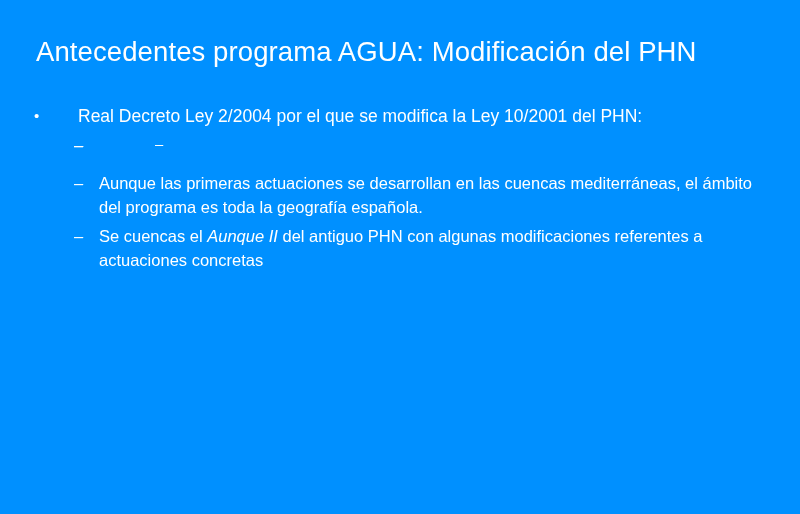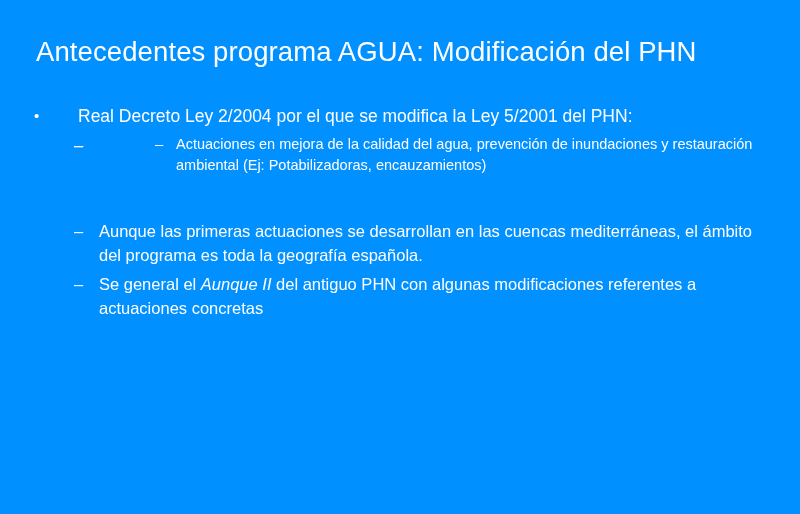--- a/index.html
+++ b/index.html
@@ -119,21 +119,21 @@
 <body style="background: rgb(0, 144, 255);">
 
 <div class="slide" style="background: rgb(0, 144, 255);">
 
   <h1 class="slide-title" style="color: rgb(255, 255, 255);">Antecedentes programa AGUA: Modificación del PHN</h1>
 
   <div class="body-area">
 
     <div class="bullet-row lvl1">
       <span class="marker" style="color: rgb(255, 255, 255);">•</span>
-      <span class="btext" style="color: rgb(255, 255, 255);">Real Decreto Ley 2/2004 por el que se modifica la Ley 5/2001 del PHN:</span>
+      <span class="btext" style="color: rgb(255, 255, 255);">Real Decreto Ley 2/2004 por el que se modifica la Ley 10/2001 del PHN:</span>
     </div>
 
     <div class="bullet-row lvl2">
       <span class="marker" style="color: rgb(255, 255, 255);">–</span>
     </div>
 
     <div class="bullet-row lvl2">
       <span class="marker" style="color: rgb(255, 255, 255);">–</span>
     </div>
 
@@ -142,29 +142,28 @@
       <div class="bullet-row lvl3">
         <span class="marker" style="color: rgb(255, 255, 255);">–</span>
       </div>
 
       <div class="bullet-row lvl3">
         <span class="marker" style="color: rgb(255, 255, 255);">–</span>
       </div>
 
       <div class="bullet-row lvl3">
         <span class="marker" style="color: rgb(255, 255, 255);">–</span>
-        <span class="btext" style="color: rgb(255, 255, 255);">Actuaciones en mejora de la calidad del agua, prevención de inundaciones y restauración ambiental (Ej: Potabilizadoras, encauzamientos)</span>
       </div>
 
     </div>
 
     <div class="bullet-row lvl2">
       <span class="marker" style="color: rgb(255, 255, 255);">–</span>
       <span class="btext" style="color: rgb(255, 255, 255); margin-top: 44px;">Aunque las primeras actuaciones se desarrollan en las cuencas mediterráneas, el ámbito del programa es toda la geografía española.</span>
     </div>
 
     <div class="bullet-row lvl2">
       <span class="marker" style="color: rgb(255, 255, 255);">–</span>
-      <span class="btext" style="color: rgb(255, 255, 255);"><span>Se general el </span><i>Aunque II</i><span> del antiguo PHN con algunas modificaciones referentes a actuaciones concretas</span></span>
+      <span class="btext" style="color: rgb(255, 255, 255);"><span>Se cuencas el </span><i>Aunque II</i><span> del antiguo PHN con algunas modificaciones referentes a actuaciones concretas</span></span>
     </div>
 
   </div>
 </div>
 
 </body></html>

